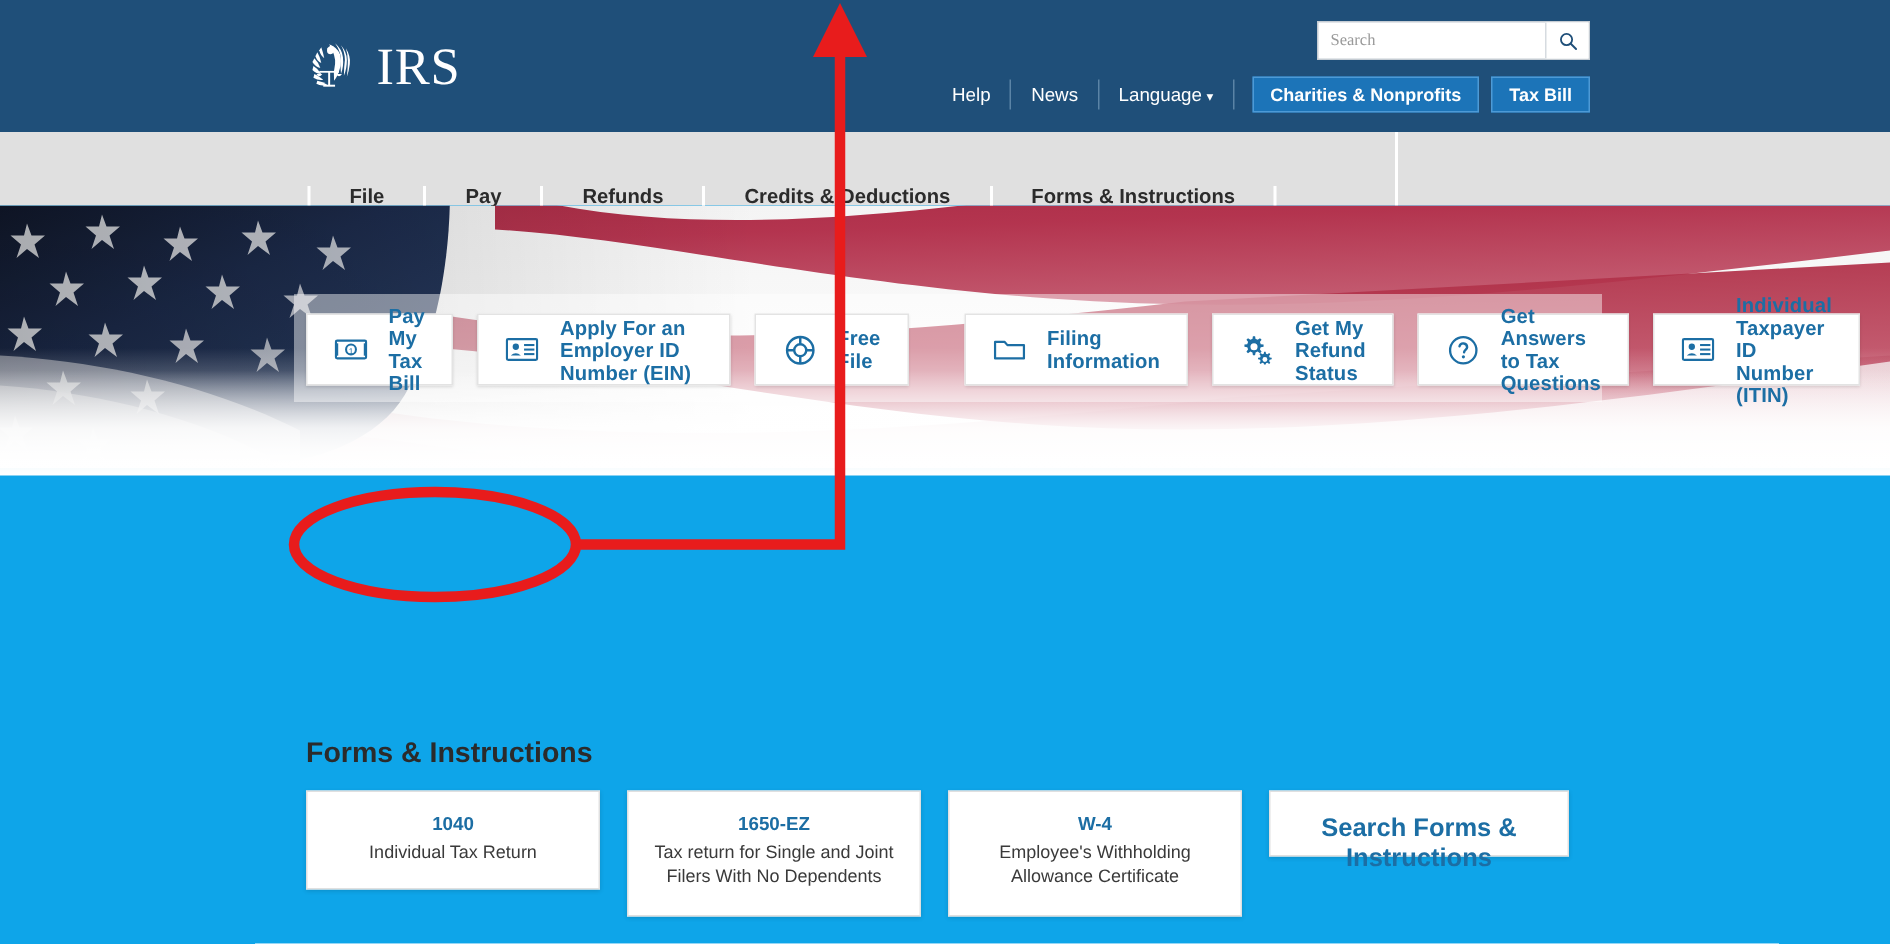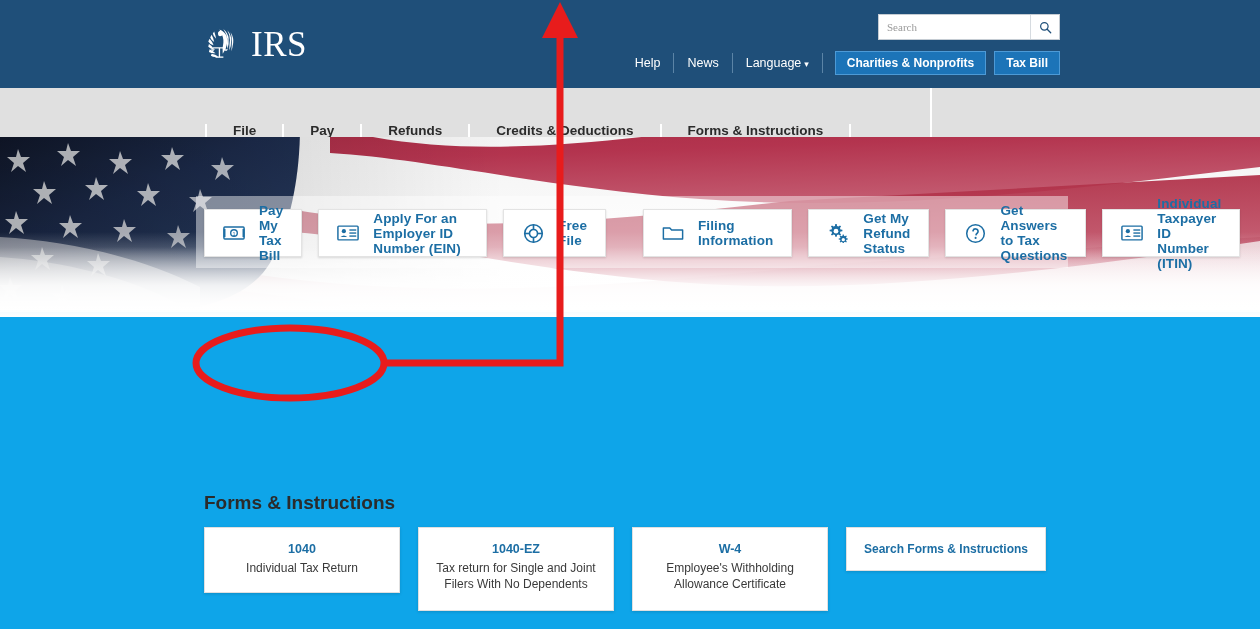--- a/index.html
+++ b/index.html
@@ -208,21 +208,21 @@
   }
   .fcard.w1 { width: 196px; height: 66px; }
   .fcard.w2 { width: 196px; height: 84px; }
   .fcard.w3 { width: 196px; height: 84px; }
   .fcard.w4 { width: 200px; height: 44px; padding-top: 14px; }
   .fnum {
     font-size: 12.5px; font-weight: bold; color: #1c6ea4;
     margin-bottom: 4px;
   }
   .fdesc { font-size: 12px; color: #3a3a3a; line-height: 16px; }
-  .flink { font-size: 12px; font-weight: bold; color: #1c6ea4; }
+  .flink { font-size: 17px; font-weight: bold; color: #1c6ea4; }
 
   
   .anno {
     position: absolute; left: 0; top: 0;
     width: 1260px; height: 629px;
     pointer-events: none;
   }
 </style>
 </head>
 <body>
@@ -468,21 +468,21 @@
   </div>
 
   <div class="forms-title">Forms &amp; Instructions</div>
 
   <div class="forms-row">
     <div class="fcard w1">
       <div class="fnum">1040</div>
       <div class="fdesc">Individual Tax Return</div>
     </div>
     <div class="fcard w2">
-      <div class="fnum">1040-EZ</div>
+      <div class="fnum">1650-EZ</div>
       <div class="fdesc">Tax return for Single and Joint Filers With No Dependents</div>
     </div>
     <div class="fcard w3">
       <div class="fnum">W-4</div>
       <div class="fdesc">Employee's Withholding Allowance Certificate</div>
     </div>
     <div class="fcard w4">
       <div class="flink">Search Forms &amp; Instructions</div>
     </div>
   </div>

